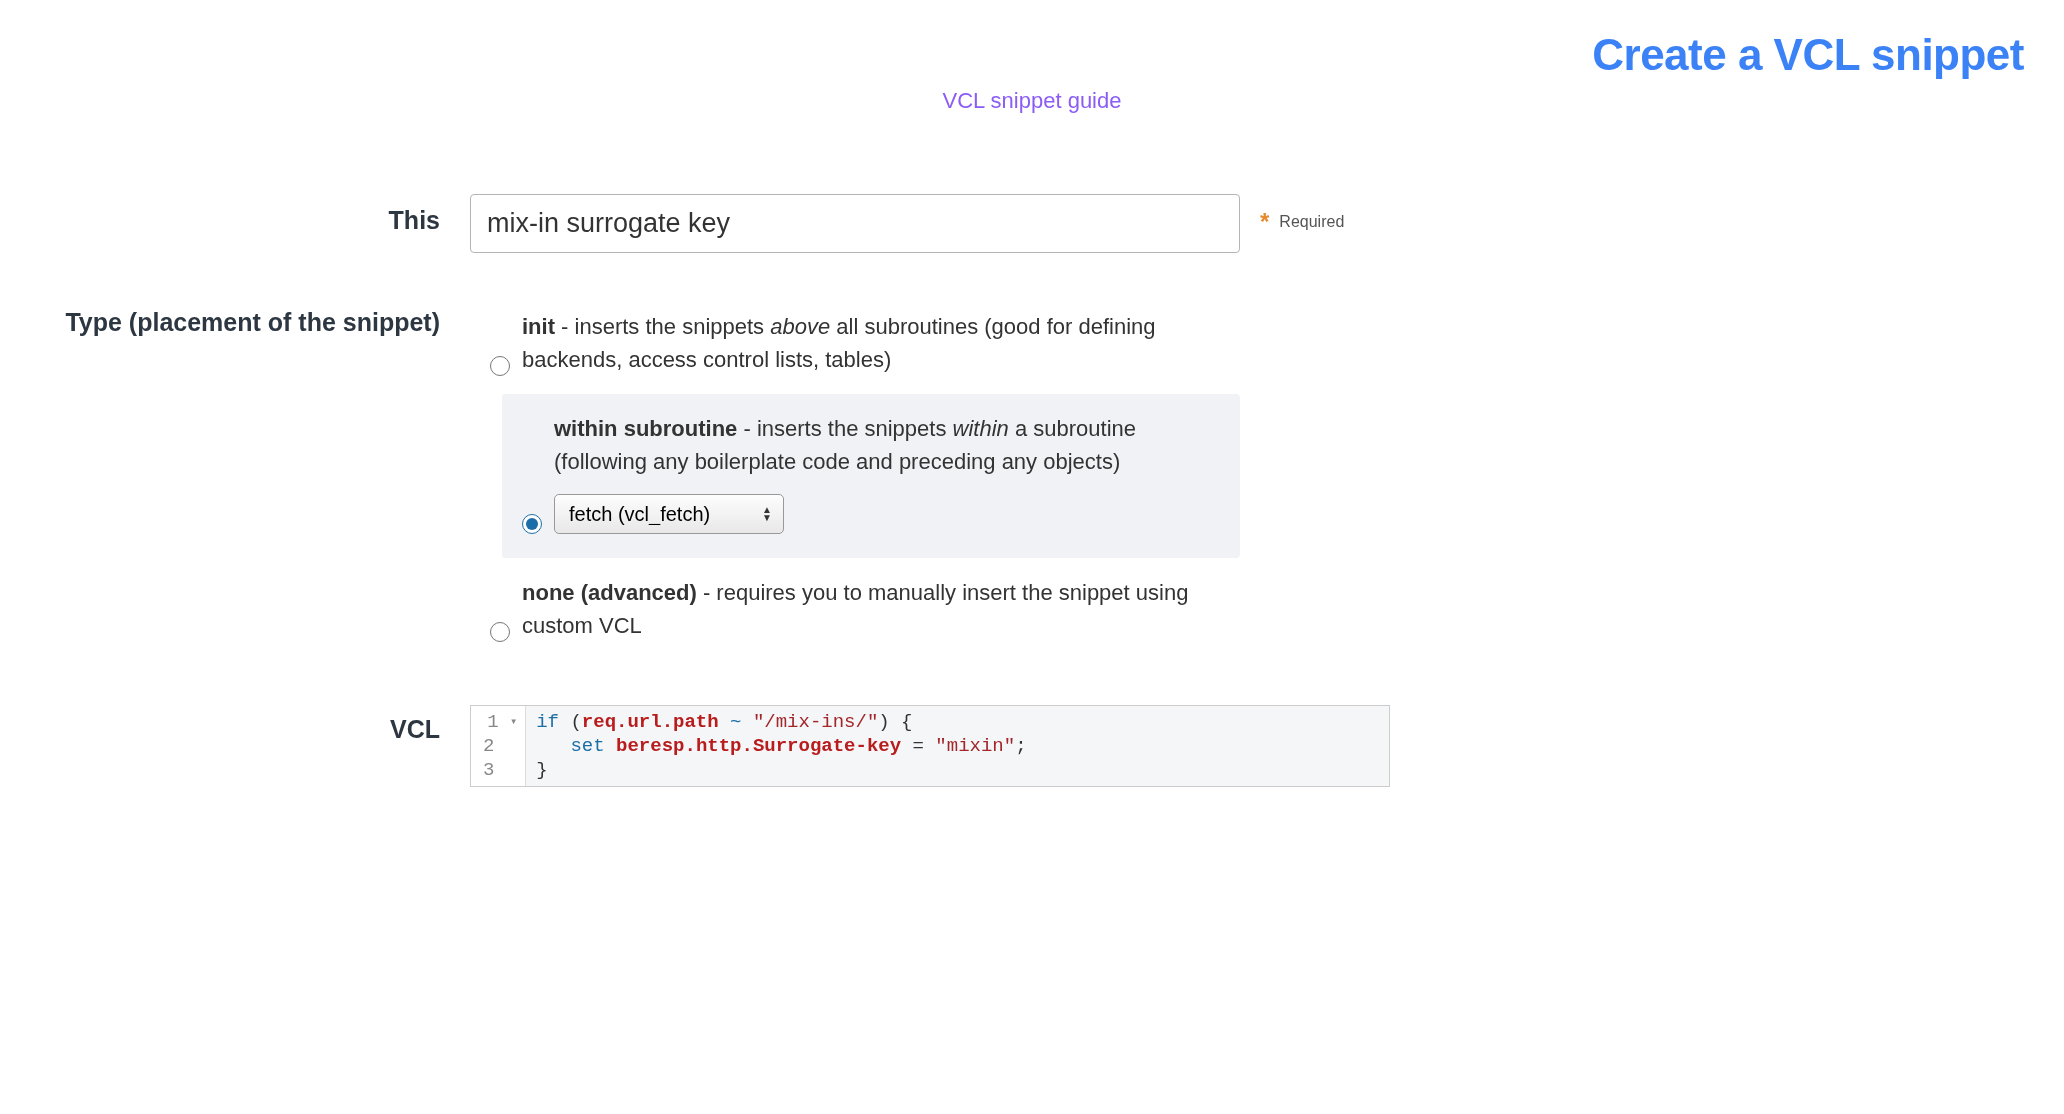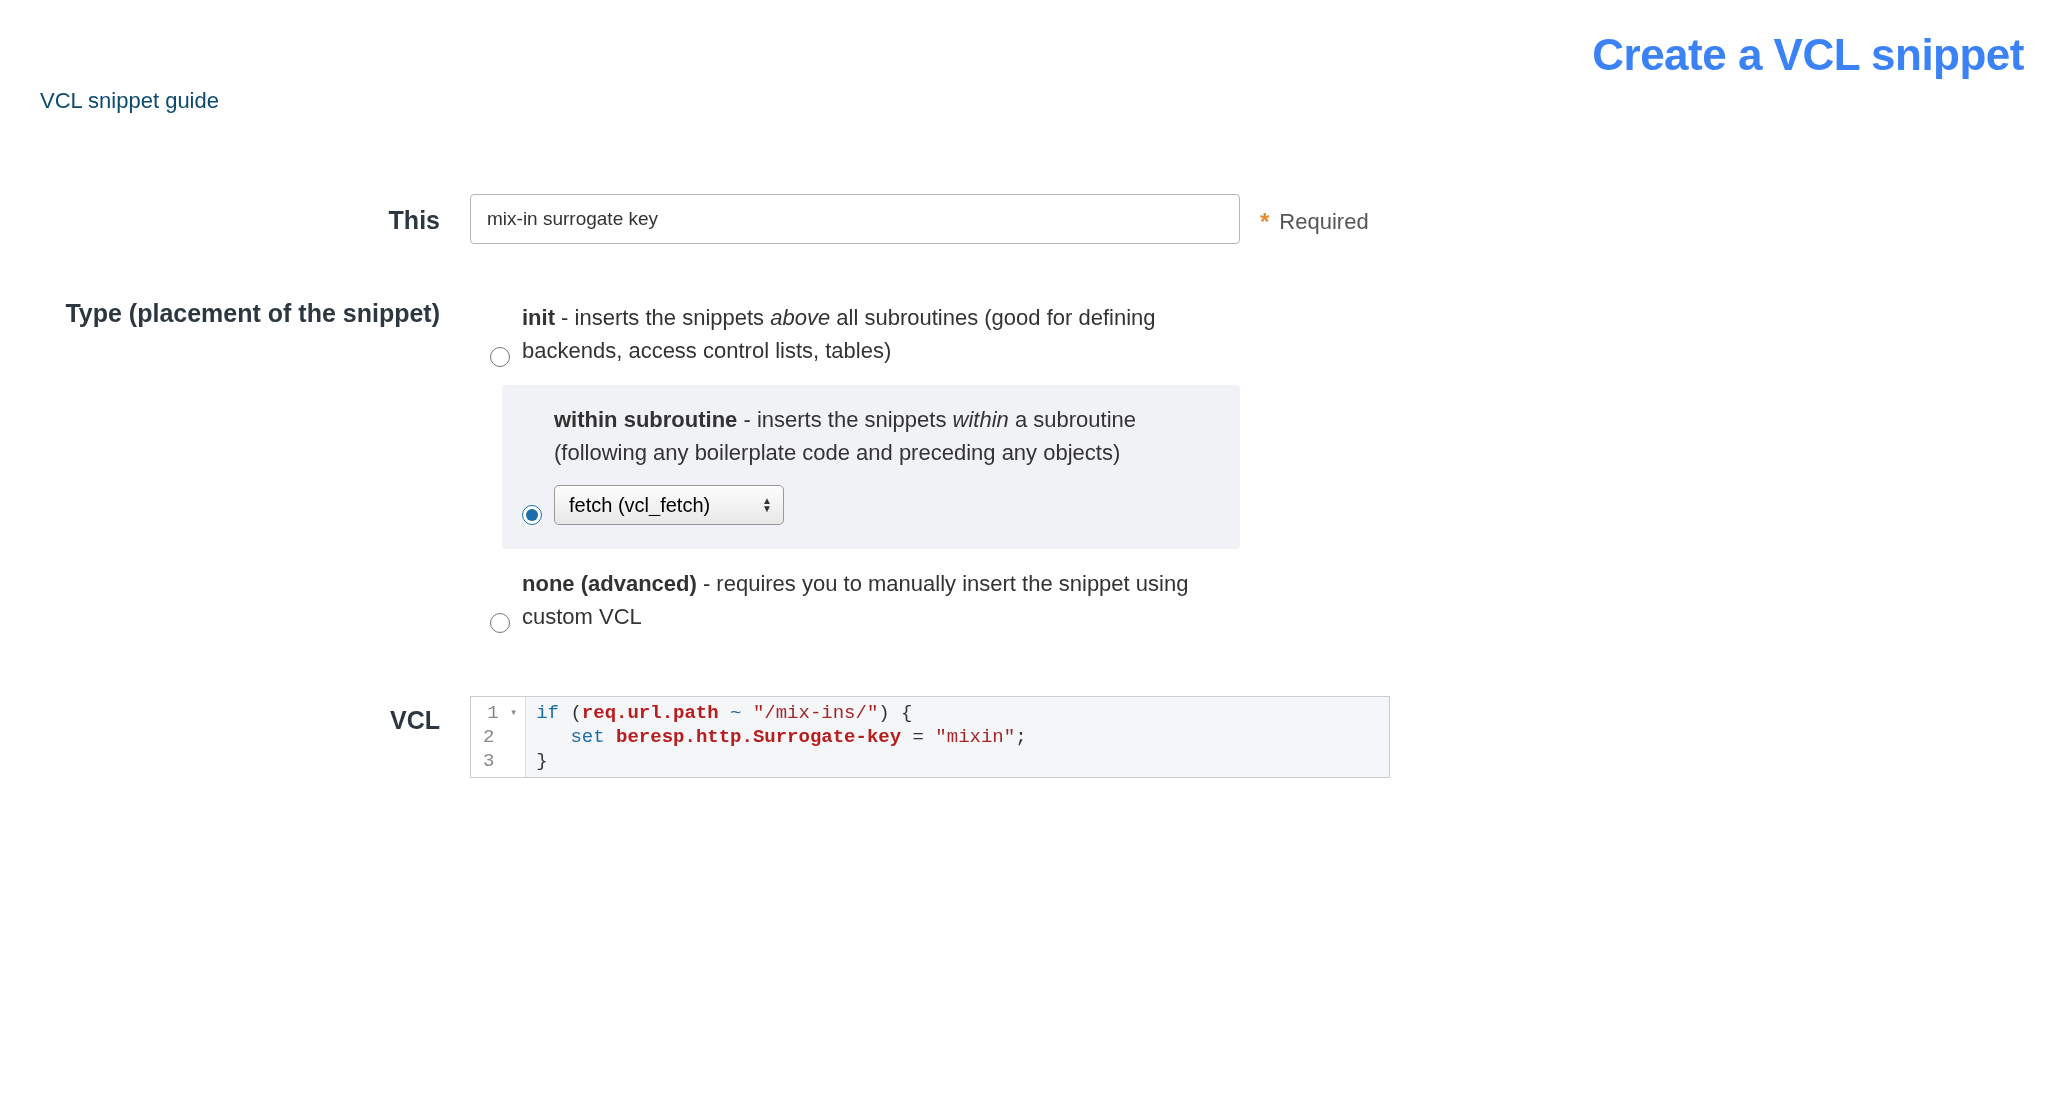--- a/index.html
+++ b/index.html
@@ -16,21 +16,22 @@
     .page-title {
       font-size: 44px;
       font-weight: 800;
       text-align: right;
       color: #3b82f6;
       margin-bottom: 8px;
       letter-spacing: -0.5px;
     }
     .guide-link {
       display: block;
-      color: #0c4a6e;
+      text-align: center;
+      color: #8b5cf6;
       font-size: 22px;
       text-decoration: none;
       margin-bottom: 80px;
     }
     .form-row {
       display: flex;
       align-items: flex-start;
       margin-bottom: 45px;
     }
     .label-col {
@@ -58,26 +59,26 @@
       align-items: center;
       gap: 10px;
     }
     .asterisk {
       color: #e68a2e;
       font-size: 24px;
       font-weight: 700;
     }
     .required-text {
       color: #555;
-      font-size: 22px;
+      font-size: 16px;
     }
     .text-input {
       width: 100%;
       padding: 13px 16px;
-      font-size: 19px;
+      font-size: 27px;
       border: 1px solid #b5b5b5;
       border-radius: 4px;
       color: #333;
       outline: none;
     }
     .type-intro {
       font-size: 22px;
       color: #333;
       margin-bottom: 18px;
     }

